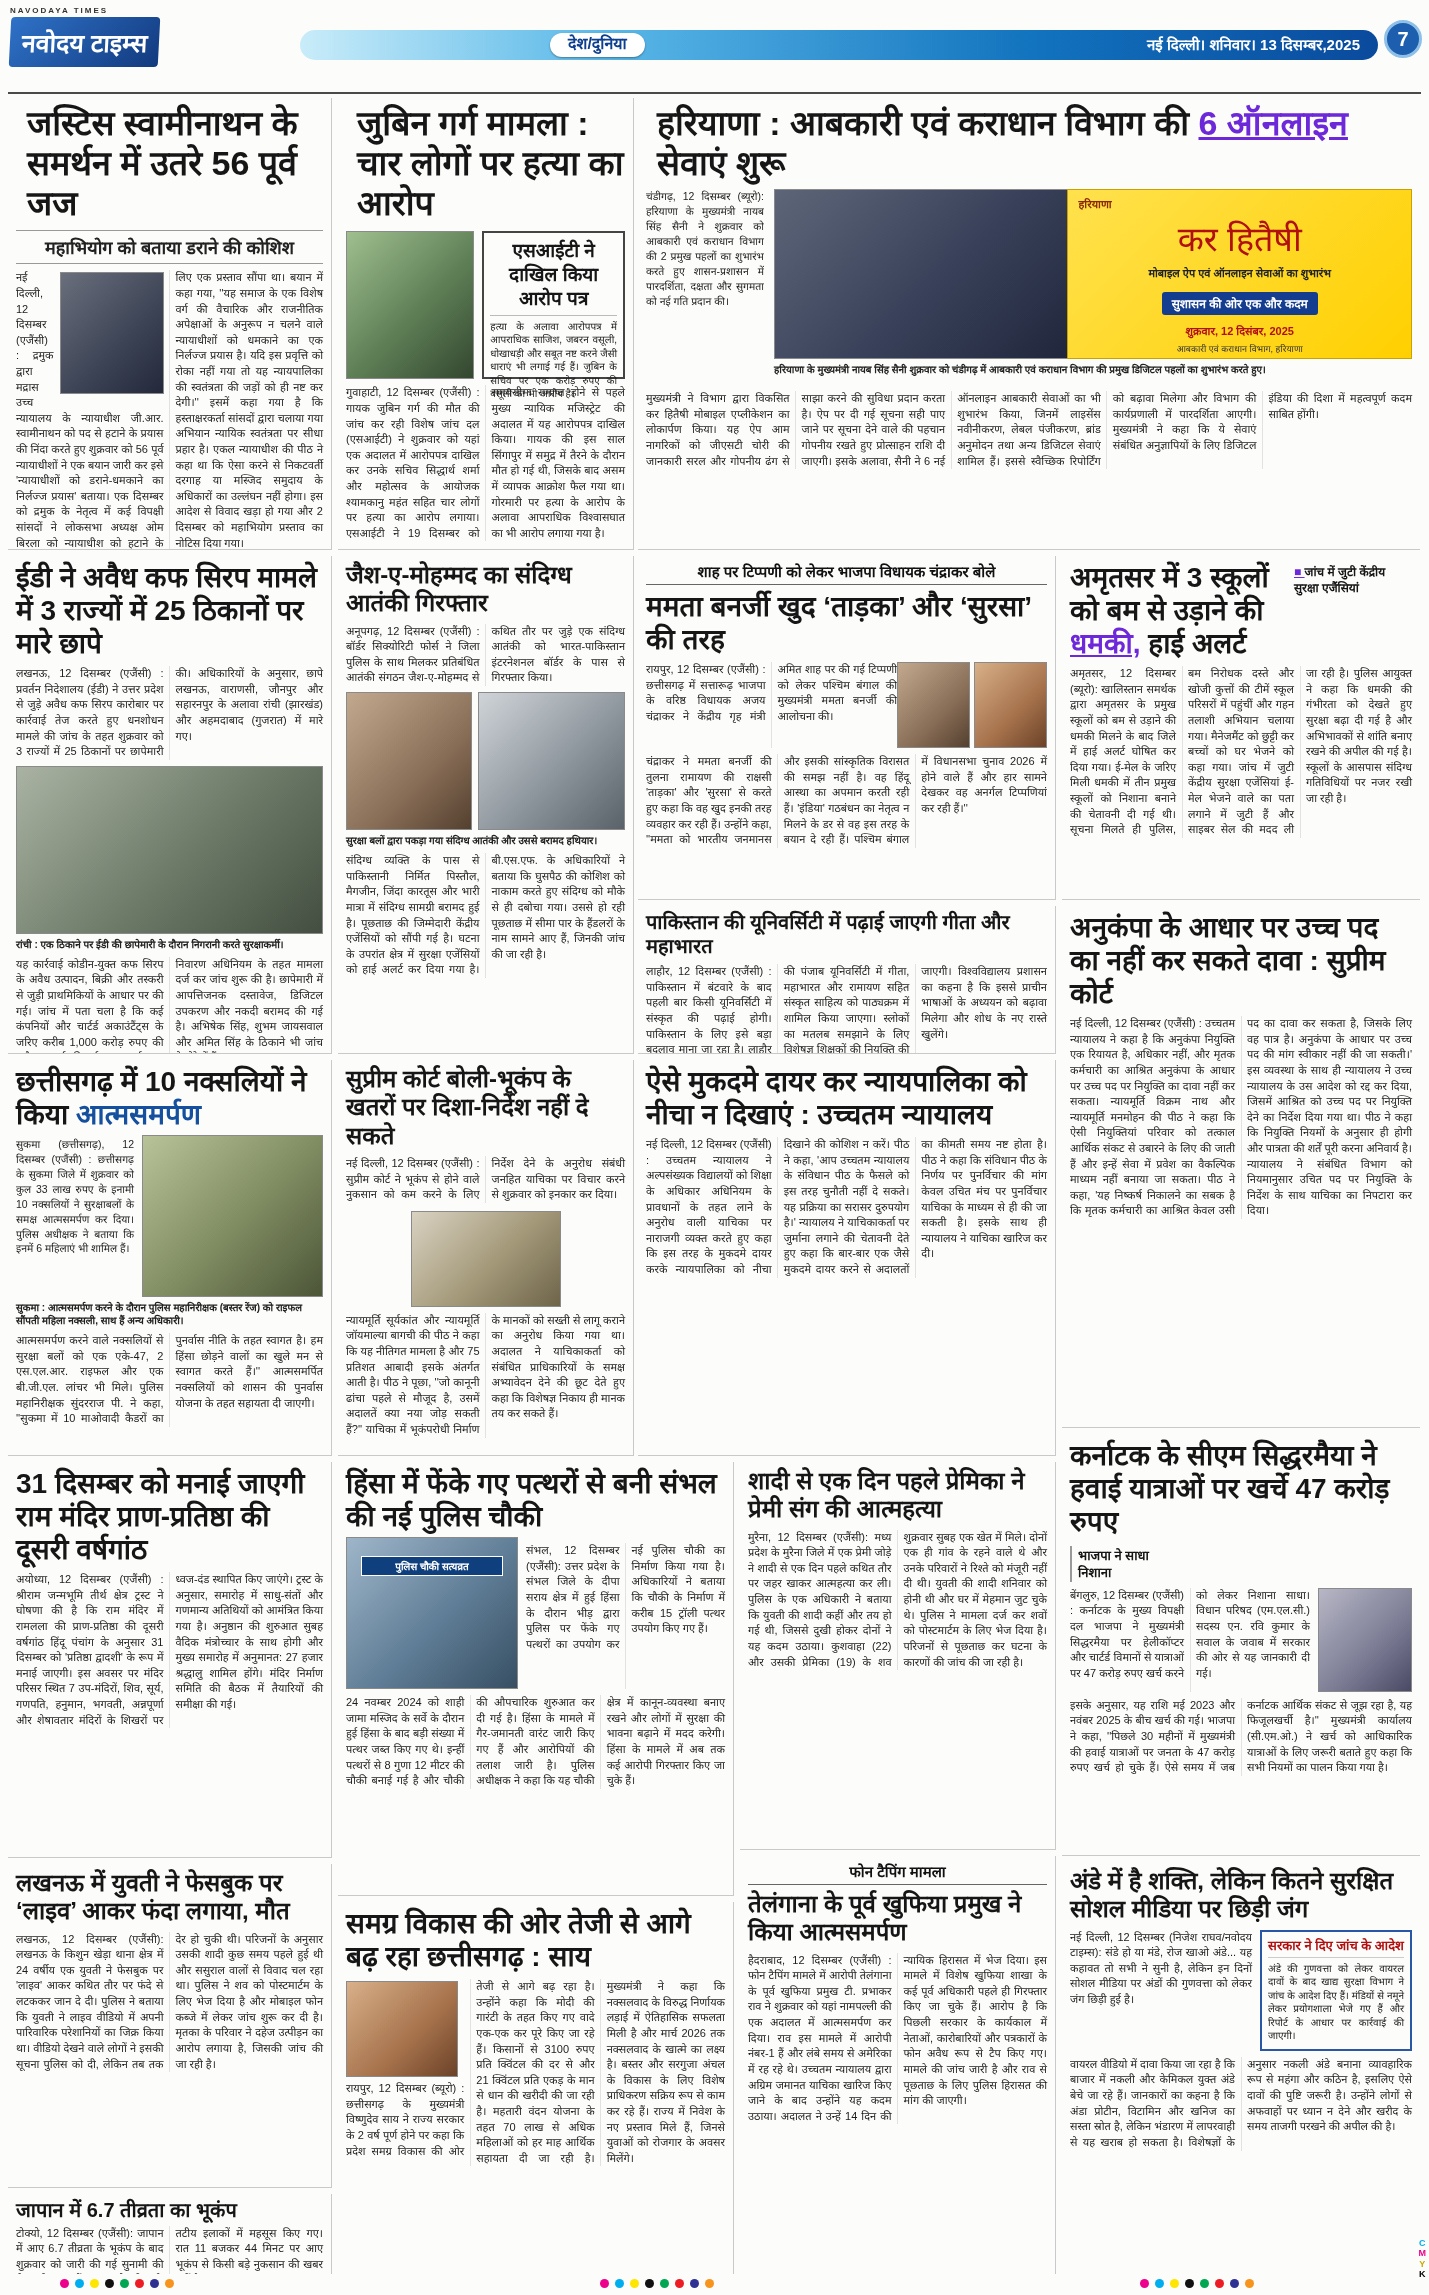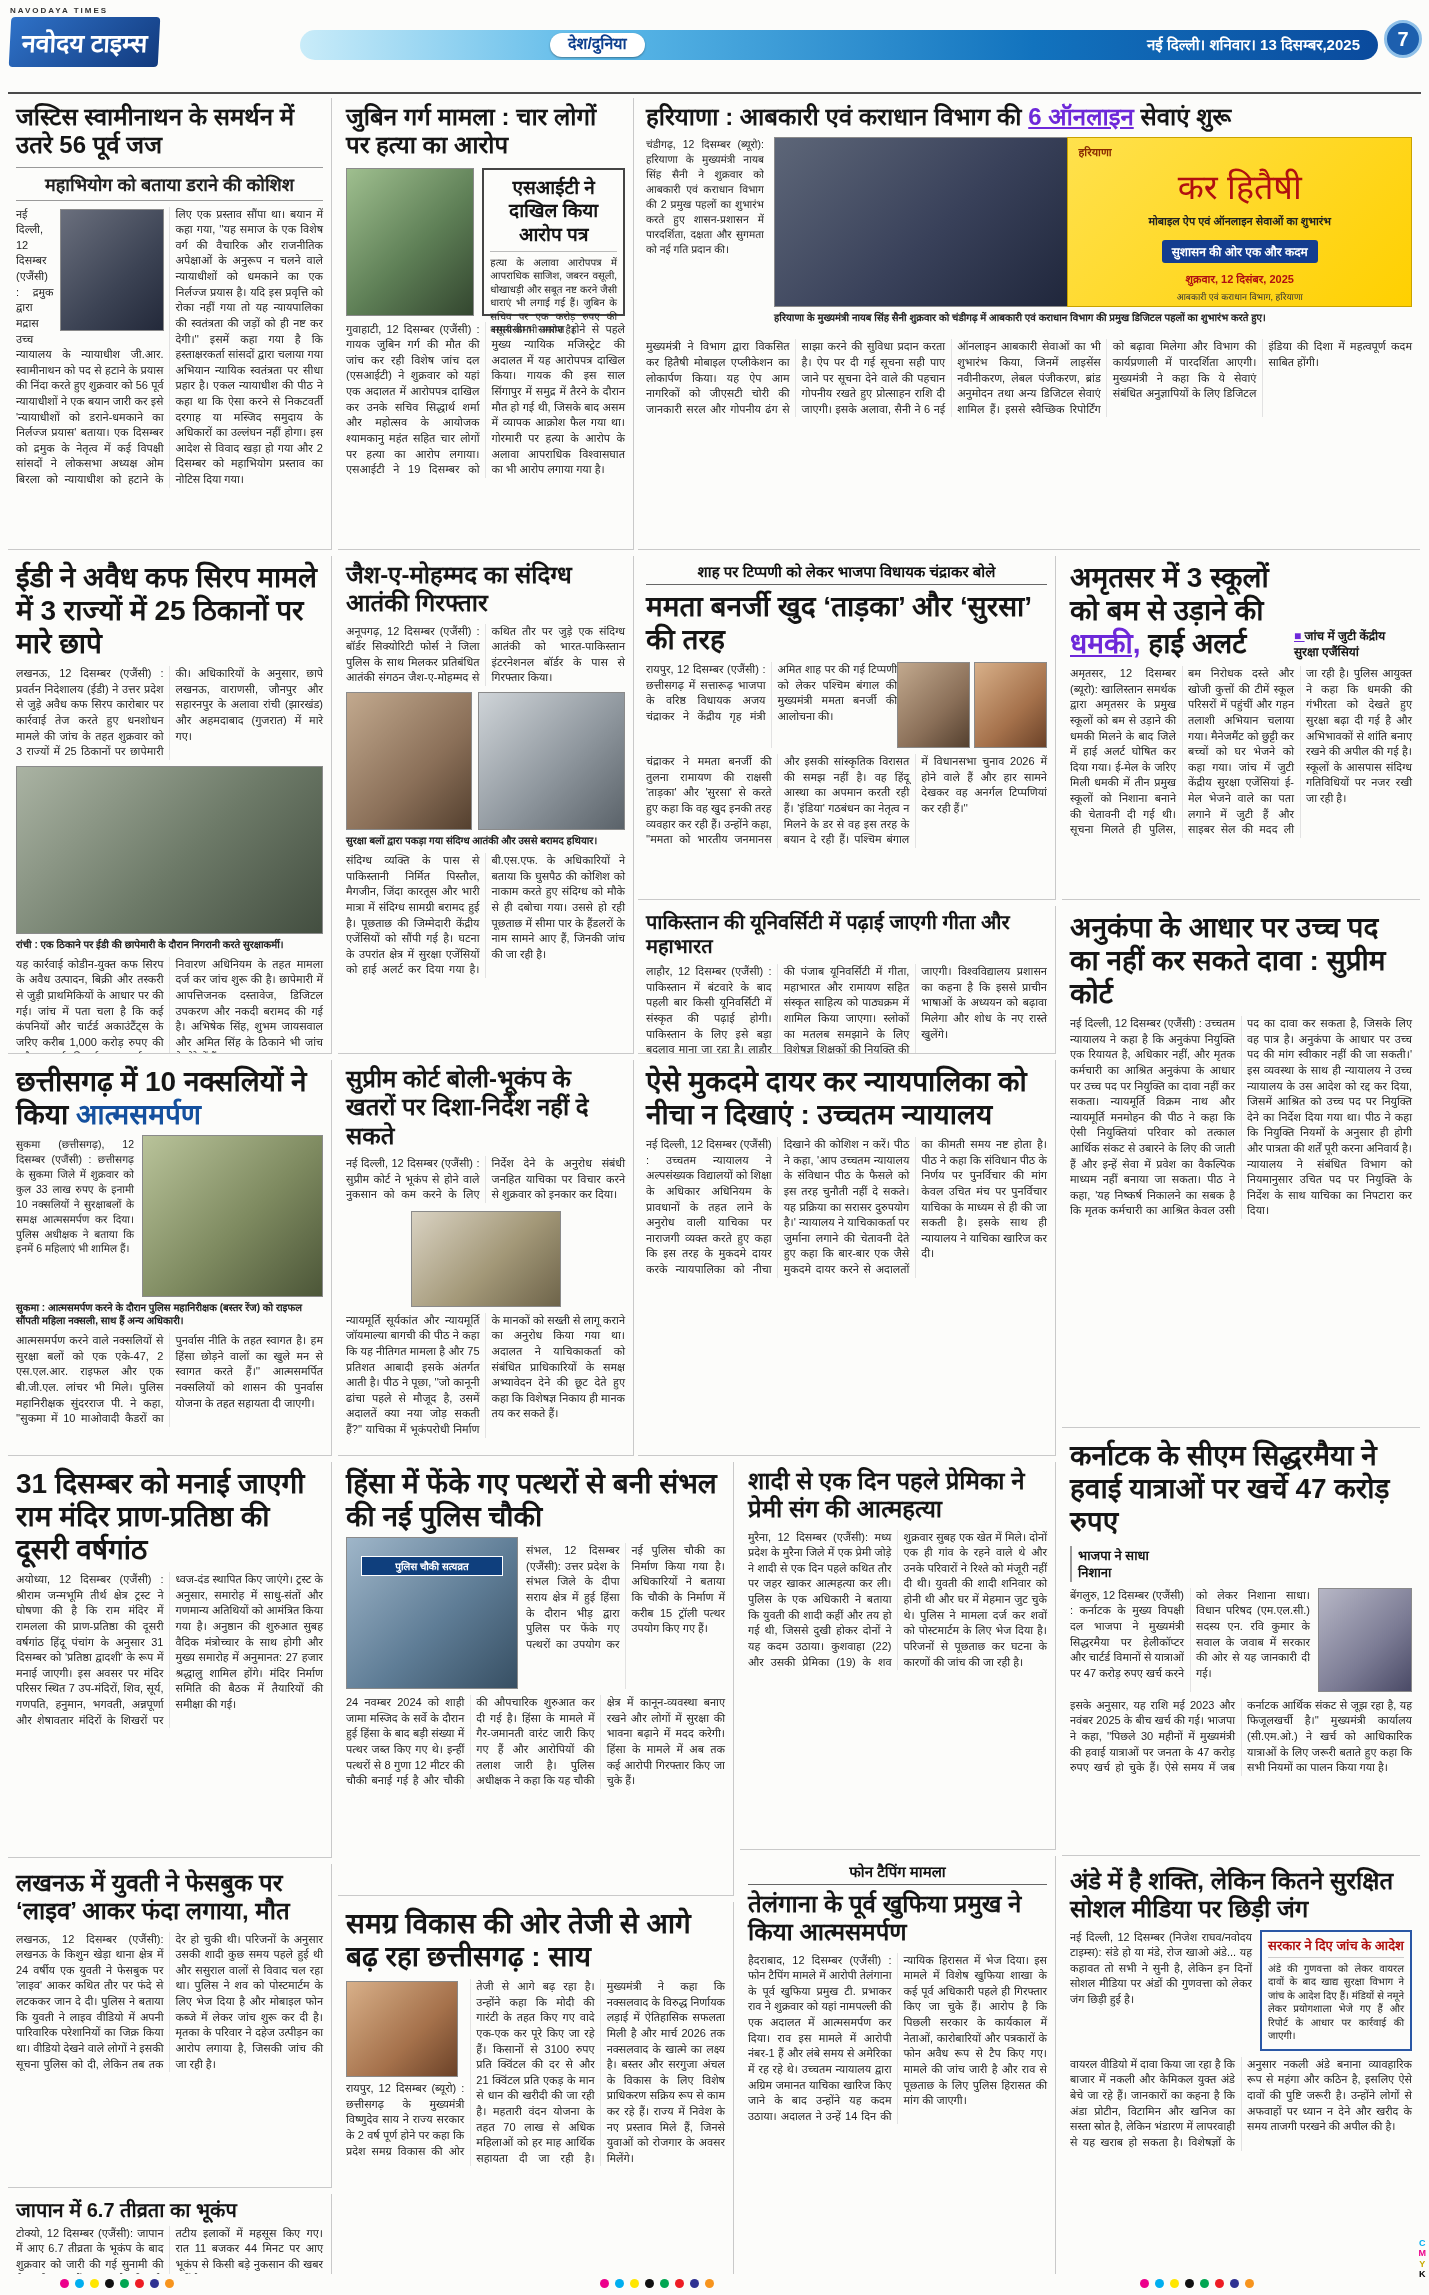--- a/index.html
+++ b/index.html
@@ -21,21 +21,21 @@
   .page-circle { position:absolute; left:1384px; top:20px; width:38px; height:38px; border-radius:50%;
           background:#1d5fae; border:3px solid #8fc0e8; color:#fff; font-size:20px; font-weight:bold;
           text-align:center; line-height:32px; }
   .head-rule { position:absolute; left:8px; top:92px; width:1413px; height:2px; background:#4a4a4a; }
 
   
   .article { position:absolute; overflow:hidden; padding:5px 8px; }
   .b-r { border-right:1px solid #c9c9c9; }
   .b-b { border-bottom:1px solid #c9c9c9; }
   .hl { font-weight:bold; color:#161616; line-height:1.18; }
-  .hl-xl { font-size:24px; }
+  .hl-xl { font-size:34px;margin-left:11px; }
   .hl-lg { font-size:28px; }
   .hl-md { font-size:24px; }
   .hl-sm { font-size:20px; }
   .red  { color:#6d28d9;text-decoration:underline; }
   .blue { color:#14509e; }
   .subhead { font-size:18px; font-weight:bold; text-align:center; color:#222; border-top:1px solid #999;
              border-bottom:1px solid #999; padding:4px 0; margin:7px 0 2px; }
   .kicker { font-size:15px; font-weight:bold; text-align:center; border-bottom:1.5px solid #666;
             padding-bottom:3px; margin-bottom:5px; color:#111; }
   .body-txt { font-size:11px; line-height:1.42; text-align:justify; color:#1d1d1d; column-gap:12px;
@@ -76,21 +76,21 @@
   .hg-ribbon { display:inline-block; background:#143d8f; color:#fff; font-size:12px; font-weight:bold;
                padding:3px 10px; border-radius:3px; margin-top:12px; }
   .hg-date { font-size:11px; font-weight:bold; color:#b01010; margin-top:8px; }
   .hg-dept { font-size:9px; color:#333; margin-top:4px; }
   .ed-photo { width:100%; height:168px; margin-top:6px; }
   .j-photos { display:flex; gap:6px; height:138px; margin-top:6px; }
   .jp1 { width:45%; } .jp2 { flex:1; }
   .m-row { display:flex; gap:0; }
   .m-photos { width:150px; display:flex; gap:4px; padding-top:6px; }
   .m-photos .photo { width:50%; height:86px; }
-  .am-head { display:flex; align-items:flex-end; }
+  .am-head { display:flex; align-items:flex-start; }
   .am-flag { width:118px; font-size:12px; font-weight:bold; line-height:1.3; color:#161616; padding-top:4px; }
   .n-row { display:flex; gap:8px; margin-top:4px; }
   .n-lede { width:118px; font-size:10.5px; margin-top:2px; }
   .n-photo { flex:1; height:162px; }
   .q-photo { width:150px; height:96px; margin:8px auto 2px; display:block; }
   .s-row { display:flex; gap:8px; margin-top:4px; }
   .s-photo { width:172px; height:152px; flex:none; }
   .s-banner { position:absolute; left:8%; top:12%; width:84%; background:#0f3f7d; color:#fff; font-size:10px;
               font-weight:bold; text-align:center; padding:2px 0; border:1px solid #fff; }
   .k-head { display:flex; gap:8px;flex-direction:column; }

